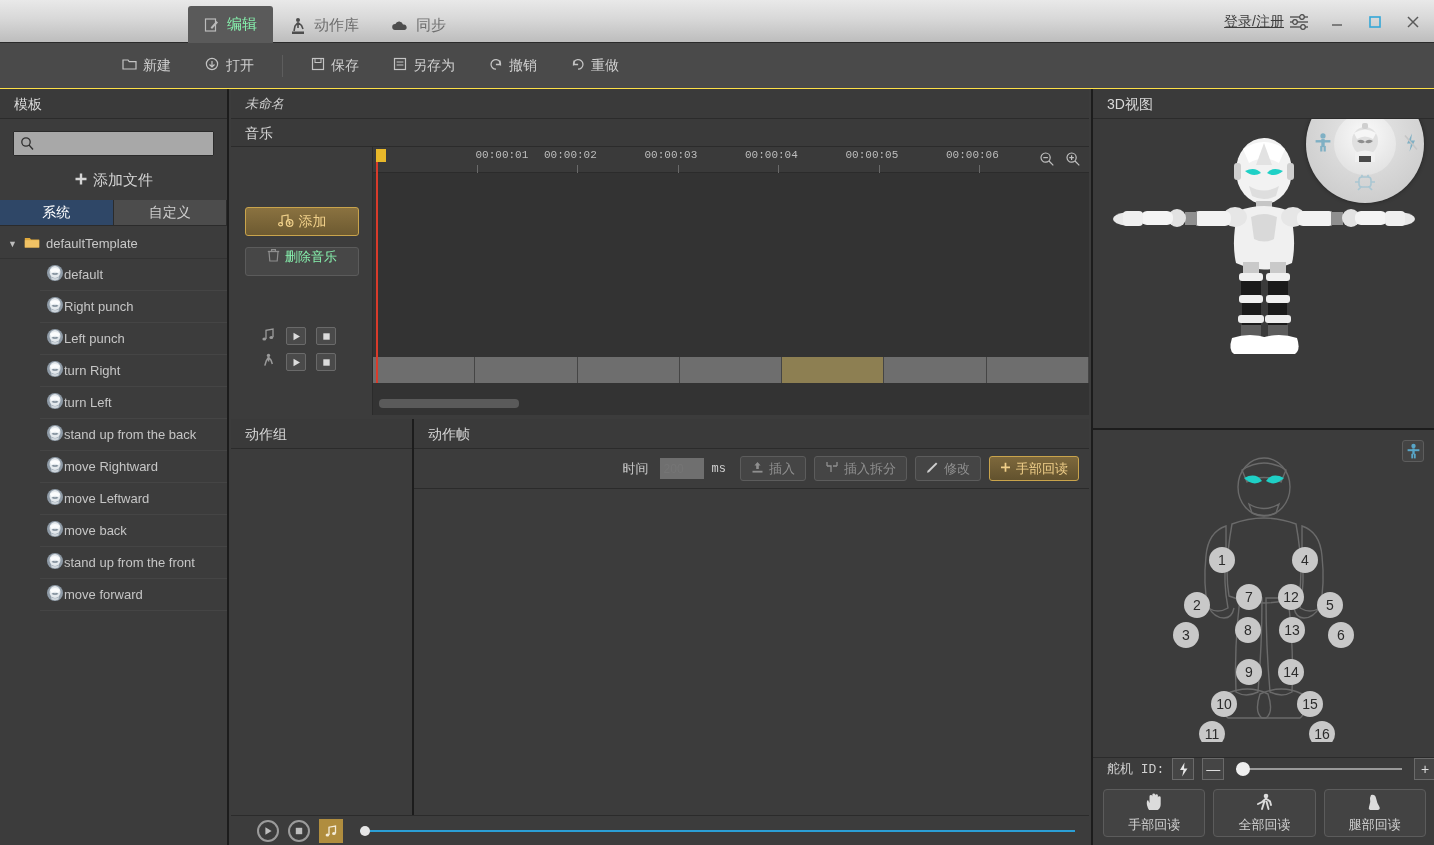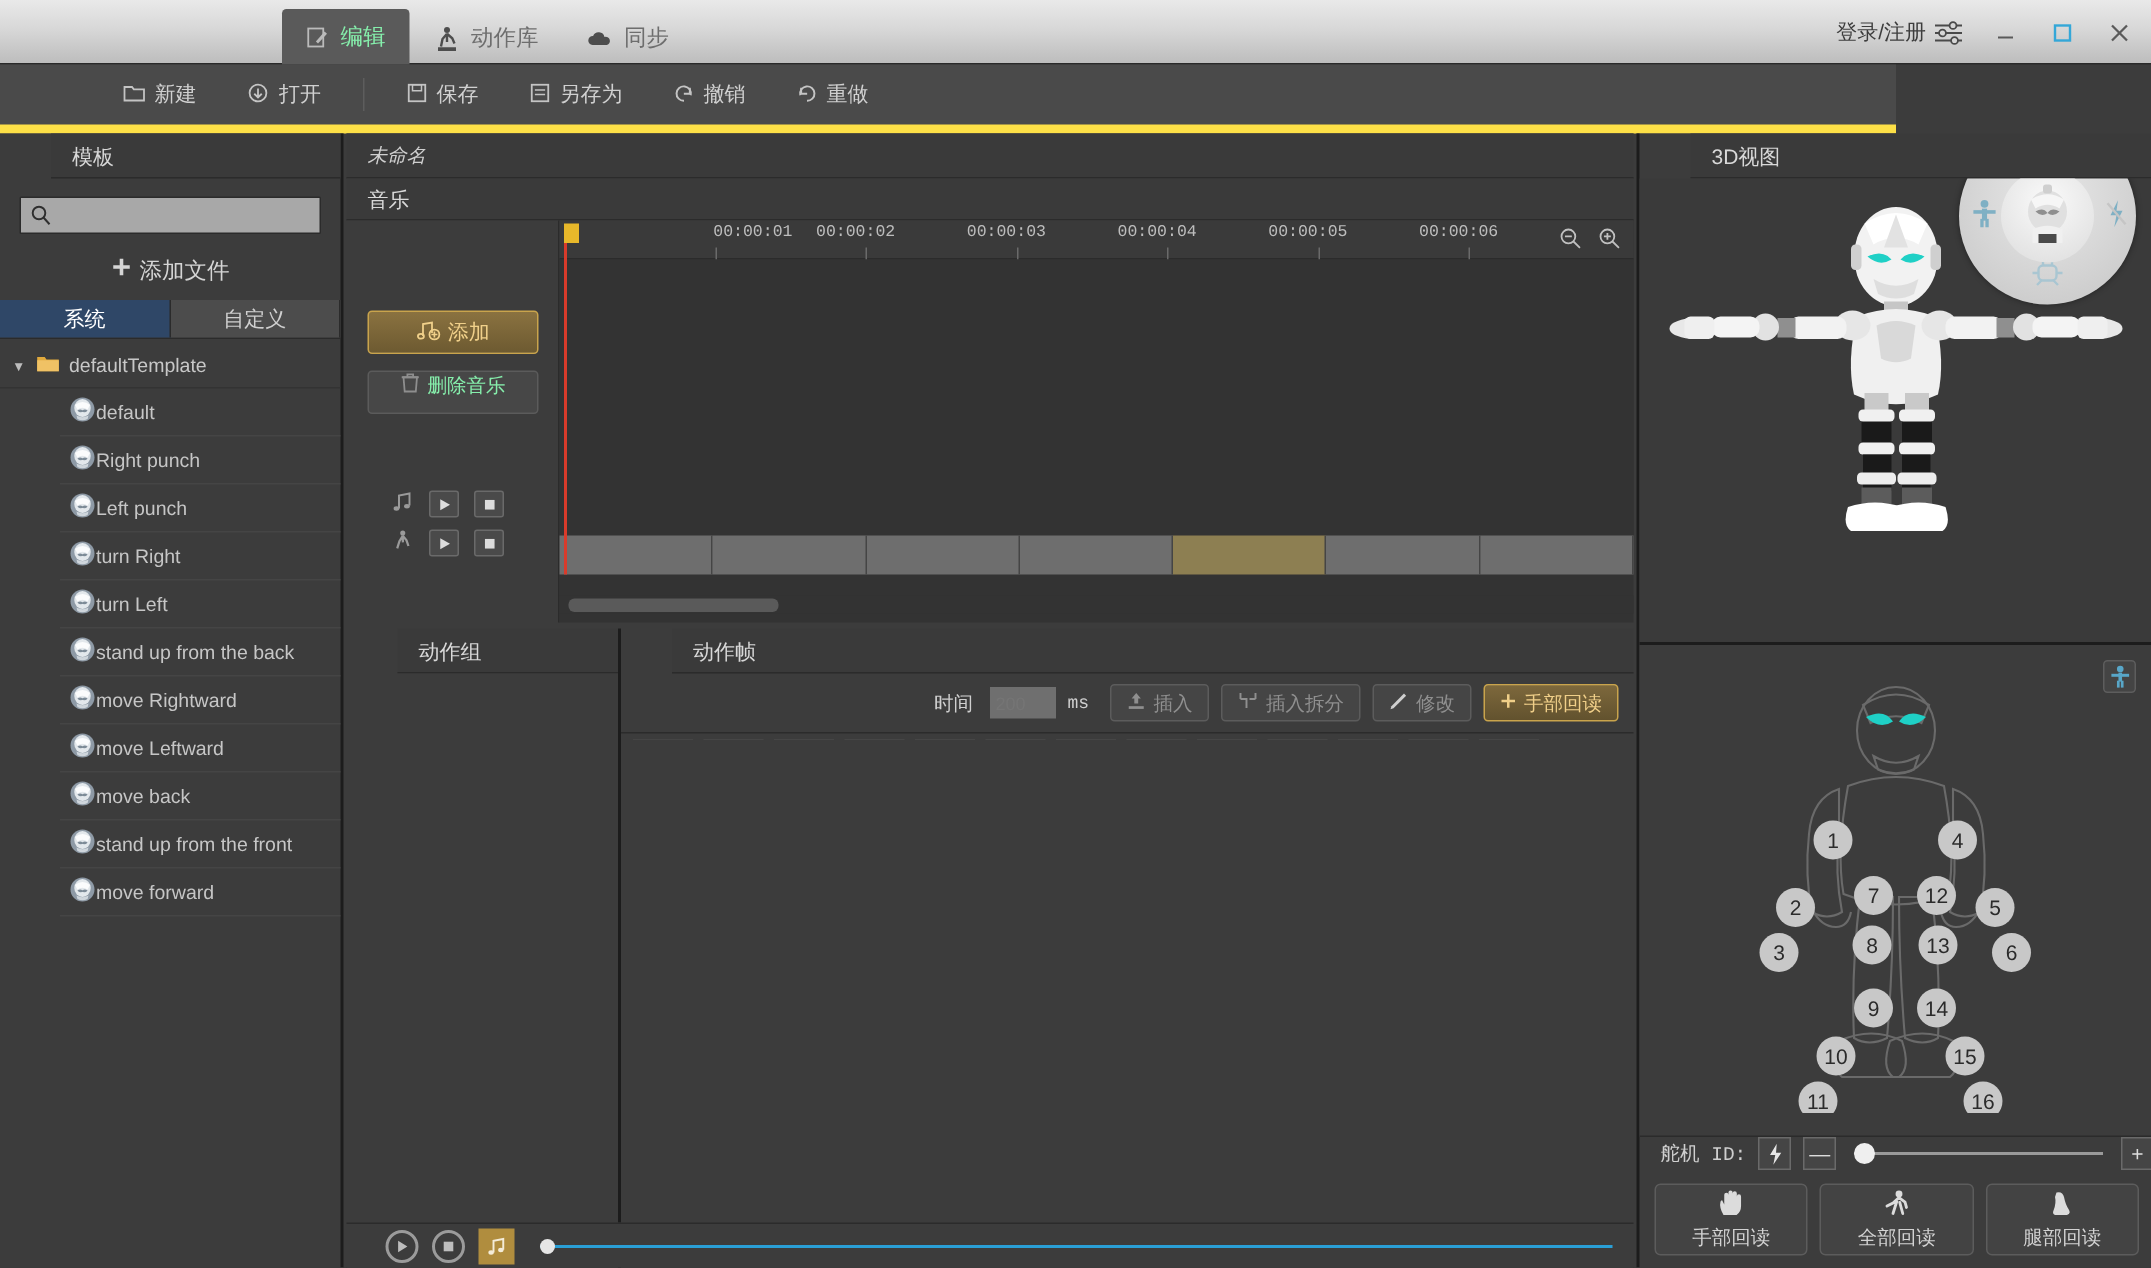--- a/index.html
+++ b/index.html
@@ -23,46 +23,46 @@
   .tab {
     height:35px; padding:0 16px; display:flex; align-items:center; gap:7px;
     font-size:15px; color:#6e6e6e; cursor:pointer; border-radius:3px 3px 0 0;
   }
   .tab.active {
     background:#5a5a5a; color:#86efac; height:37px;margin-top:40px;
   }
   .tab .ico { display:inline-flex; align-items:center; }
   .login {
     position:absolute; right:150px; top:22px; transform:translateY(-50%);
-    font-size:14px; color:#3d3d3d; cursor:pointer;margin-left:36px;
+    font-size:14px; color:#3d3d3d; text-decoration:underline; cursor:pointer;margin-left:36px;
   }
   .wctrls { position:absolute; right:10px; top:0; height:43px; display:flex; align-items:center; gap:16px; }
   .wbtn { width:22px; height:22px; display:flex; align-items:center; justify-content:center; cursor:pointer; }
 
   
   .toolbar {
-    position:absolute; left:0; top:43px; width:1264px; height:46px;
-    background:#4a4a4a; border-bottom:6px solid #fde047;
-    display:flex; align-items:center; padding-left:68px; gap:6px;
+    position:absolute; left:0; top:43px; width:1434px; height:46px;
+    background:#4a4a4a; border-bottom:1px solid #fde047;
+    display:flex; align-items:center; padding-left:108px; gap:6px;
   }
   .tbtn {
     display:flex; align-items:center; gap:6px; padding:6px 14px;
     font-size:14px; color:#d0d0d0; cursor:pointer; border-radius:3px;
   }
   .tsep { width:1px; height:22px; background:#5d5d5d; margin:0 8px; }
 
   
   .sidebar {
     position:absolute; left:0; top:89px; width:229px; height:756px;
     background:#3c3c3c; border-right:2px solid #1c1c1c;
   }
   .panel-hd {
     height:30px; line-height:30px; padding-left:14px;
     background:#3a3a3a; border-bottom:1px solid #2b2b2b;
-    font-size:14px; color:#d8d8d8;margin-left:34px;
+    font-size:14px; color:#d8d8d8;
   }
   .search-wrap { padding:12px 13px 8px 13px; }
   .search-box {
     position:relative; height:25px; background:#a8a8a8;
     border:1px solid #2b2b2b; border-radius:1px;
   }
   .search-box input {
     position:absolute; left:26px; top:0; width:92px; height:23px;
     background:transparent; border:none; outline:none;
     color:#2f2f2f; font-size:12px; font-family:"Liberation Sans",sans-serif;

